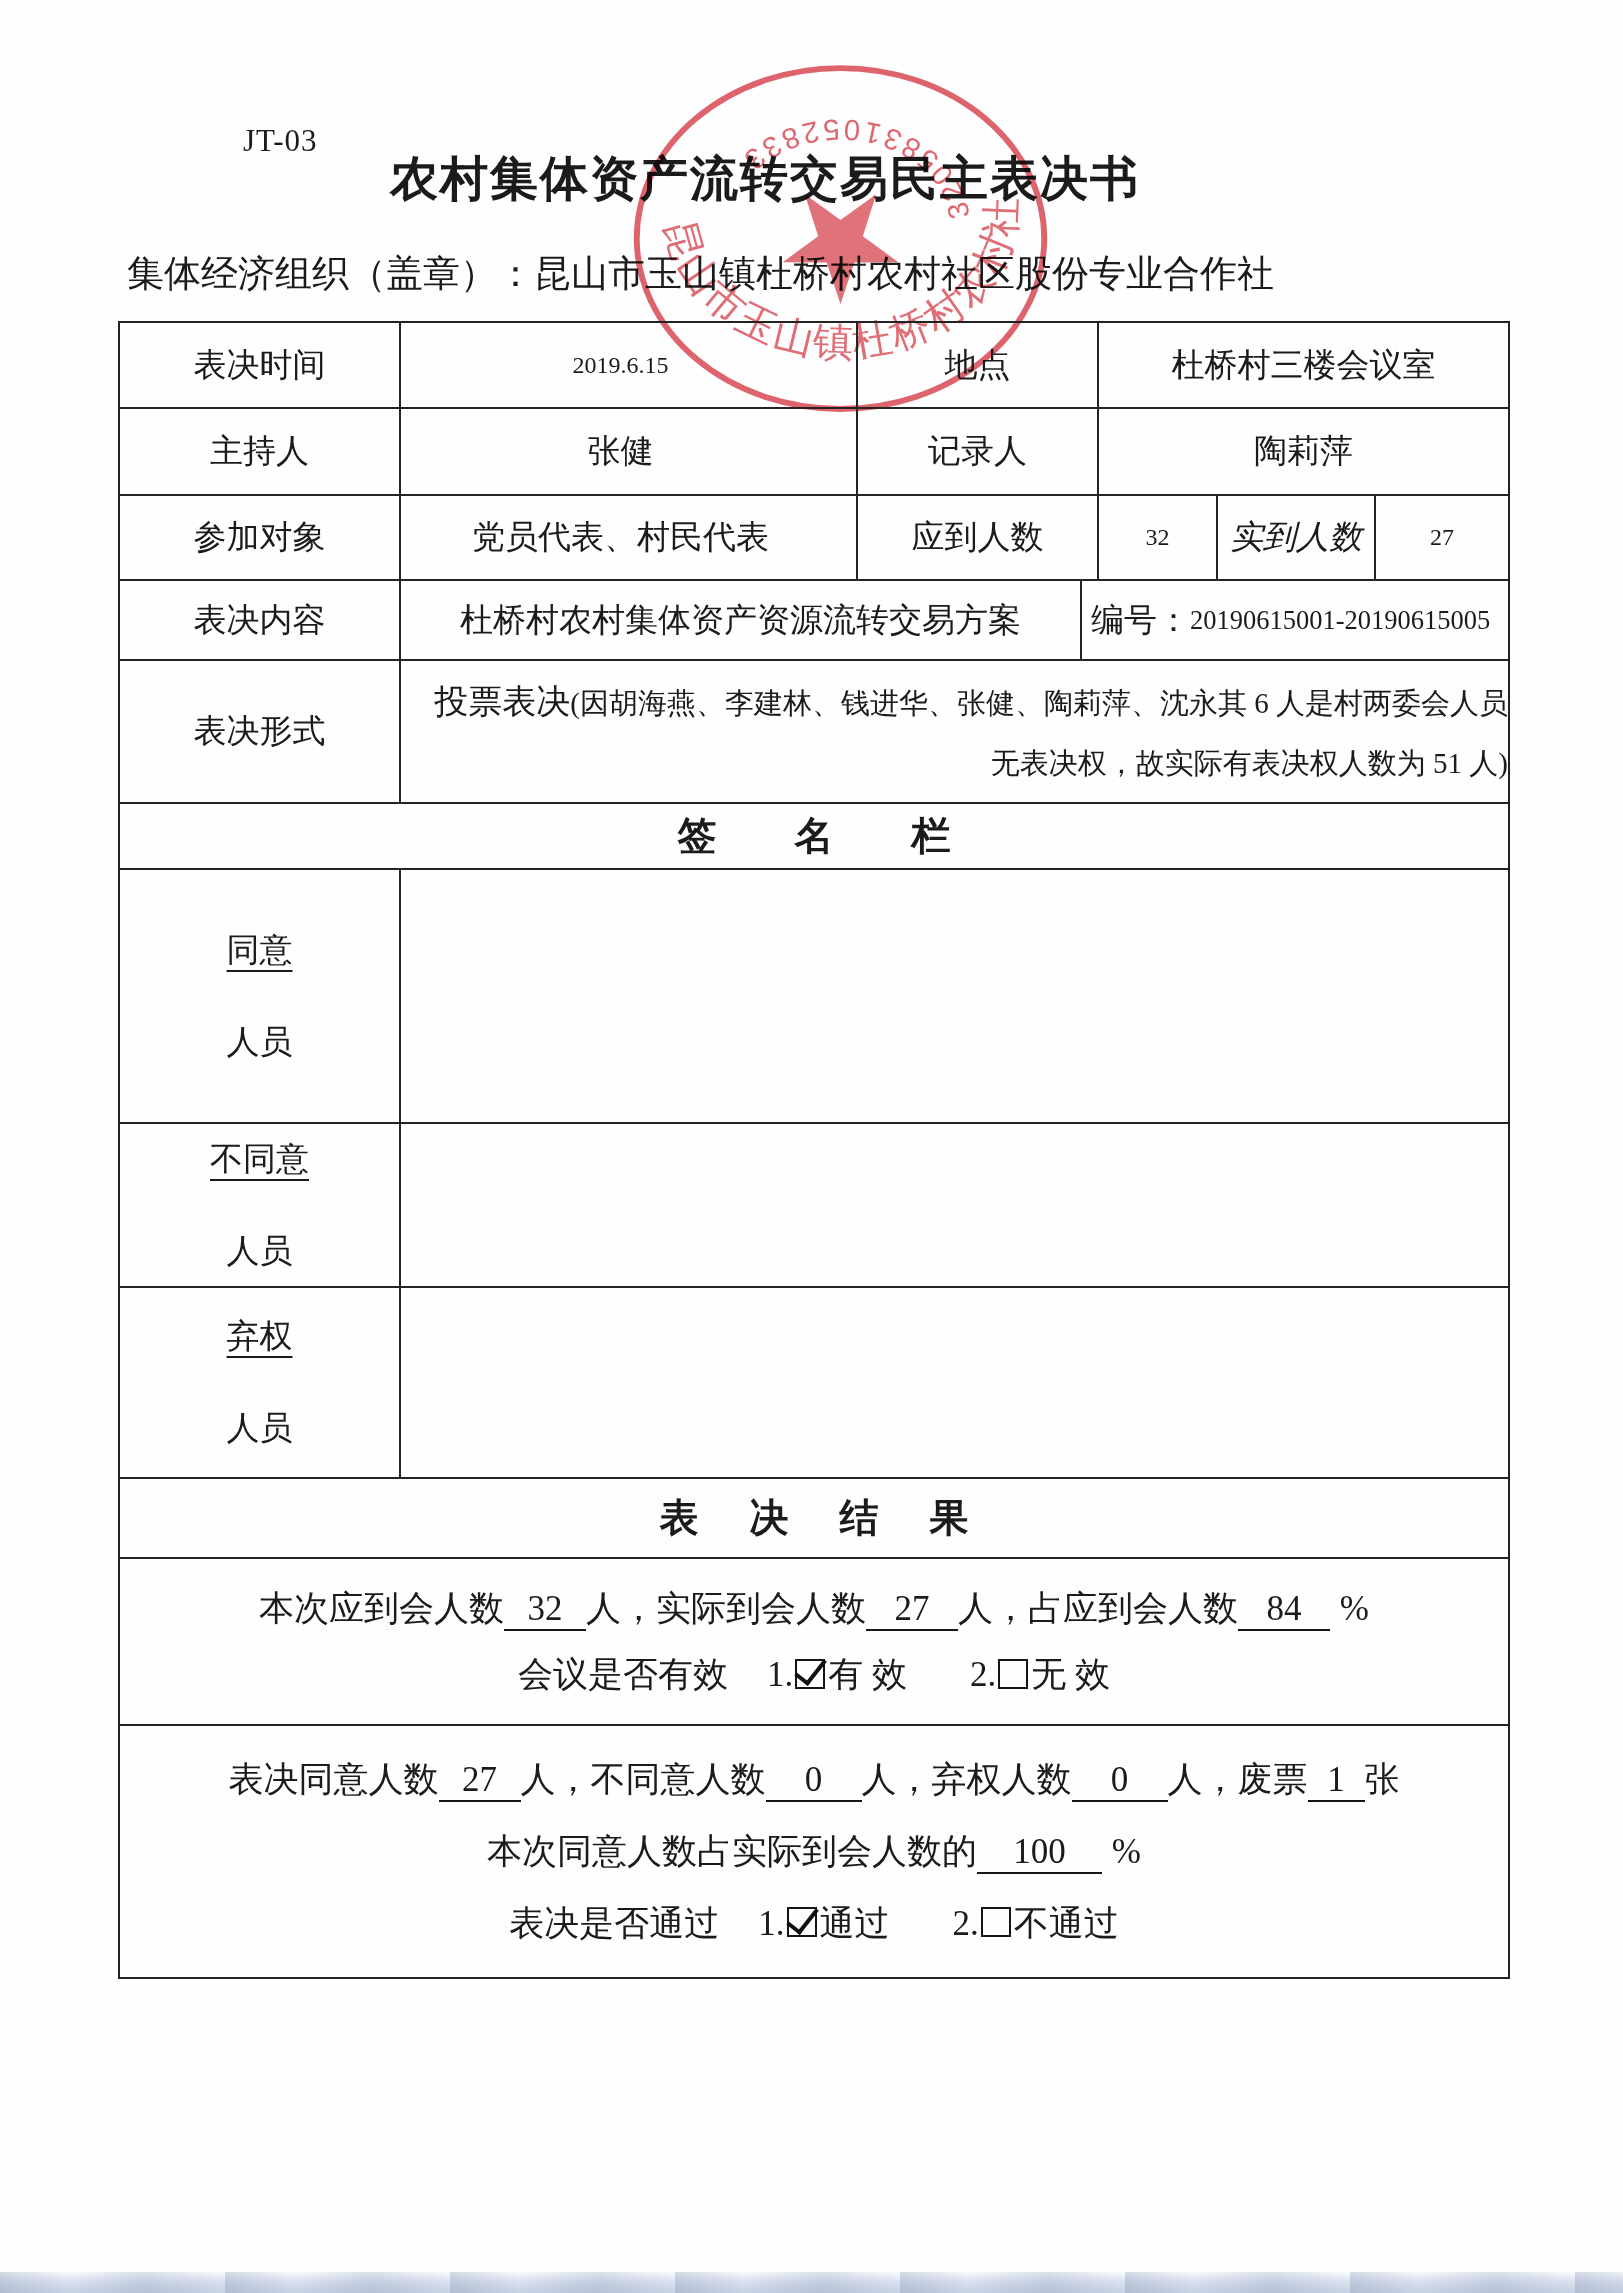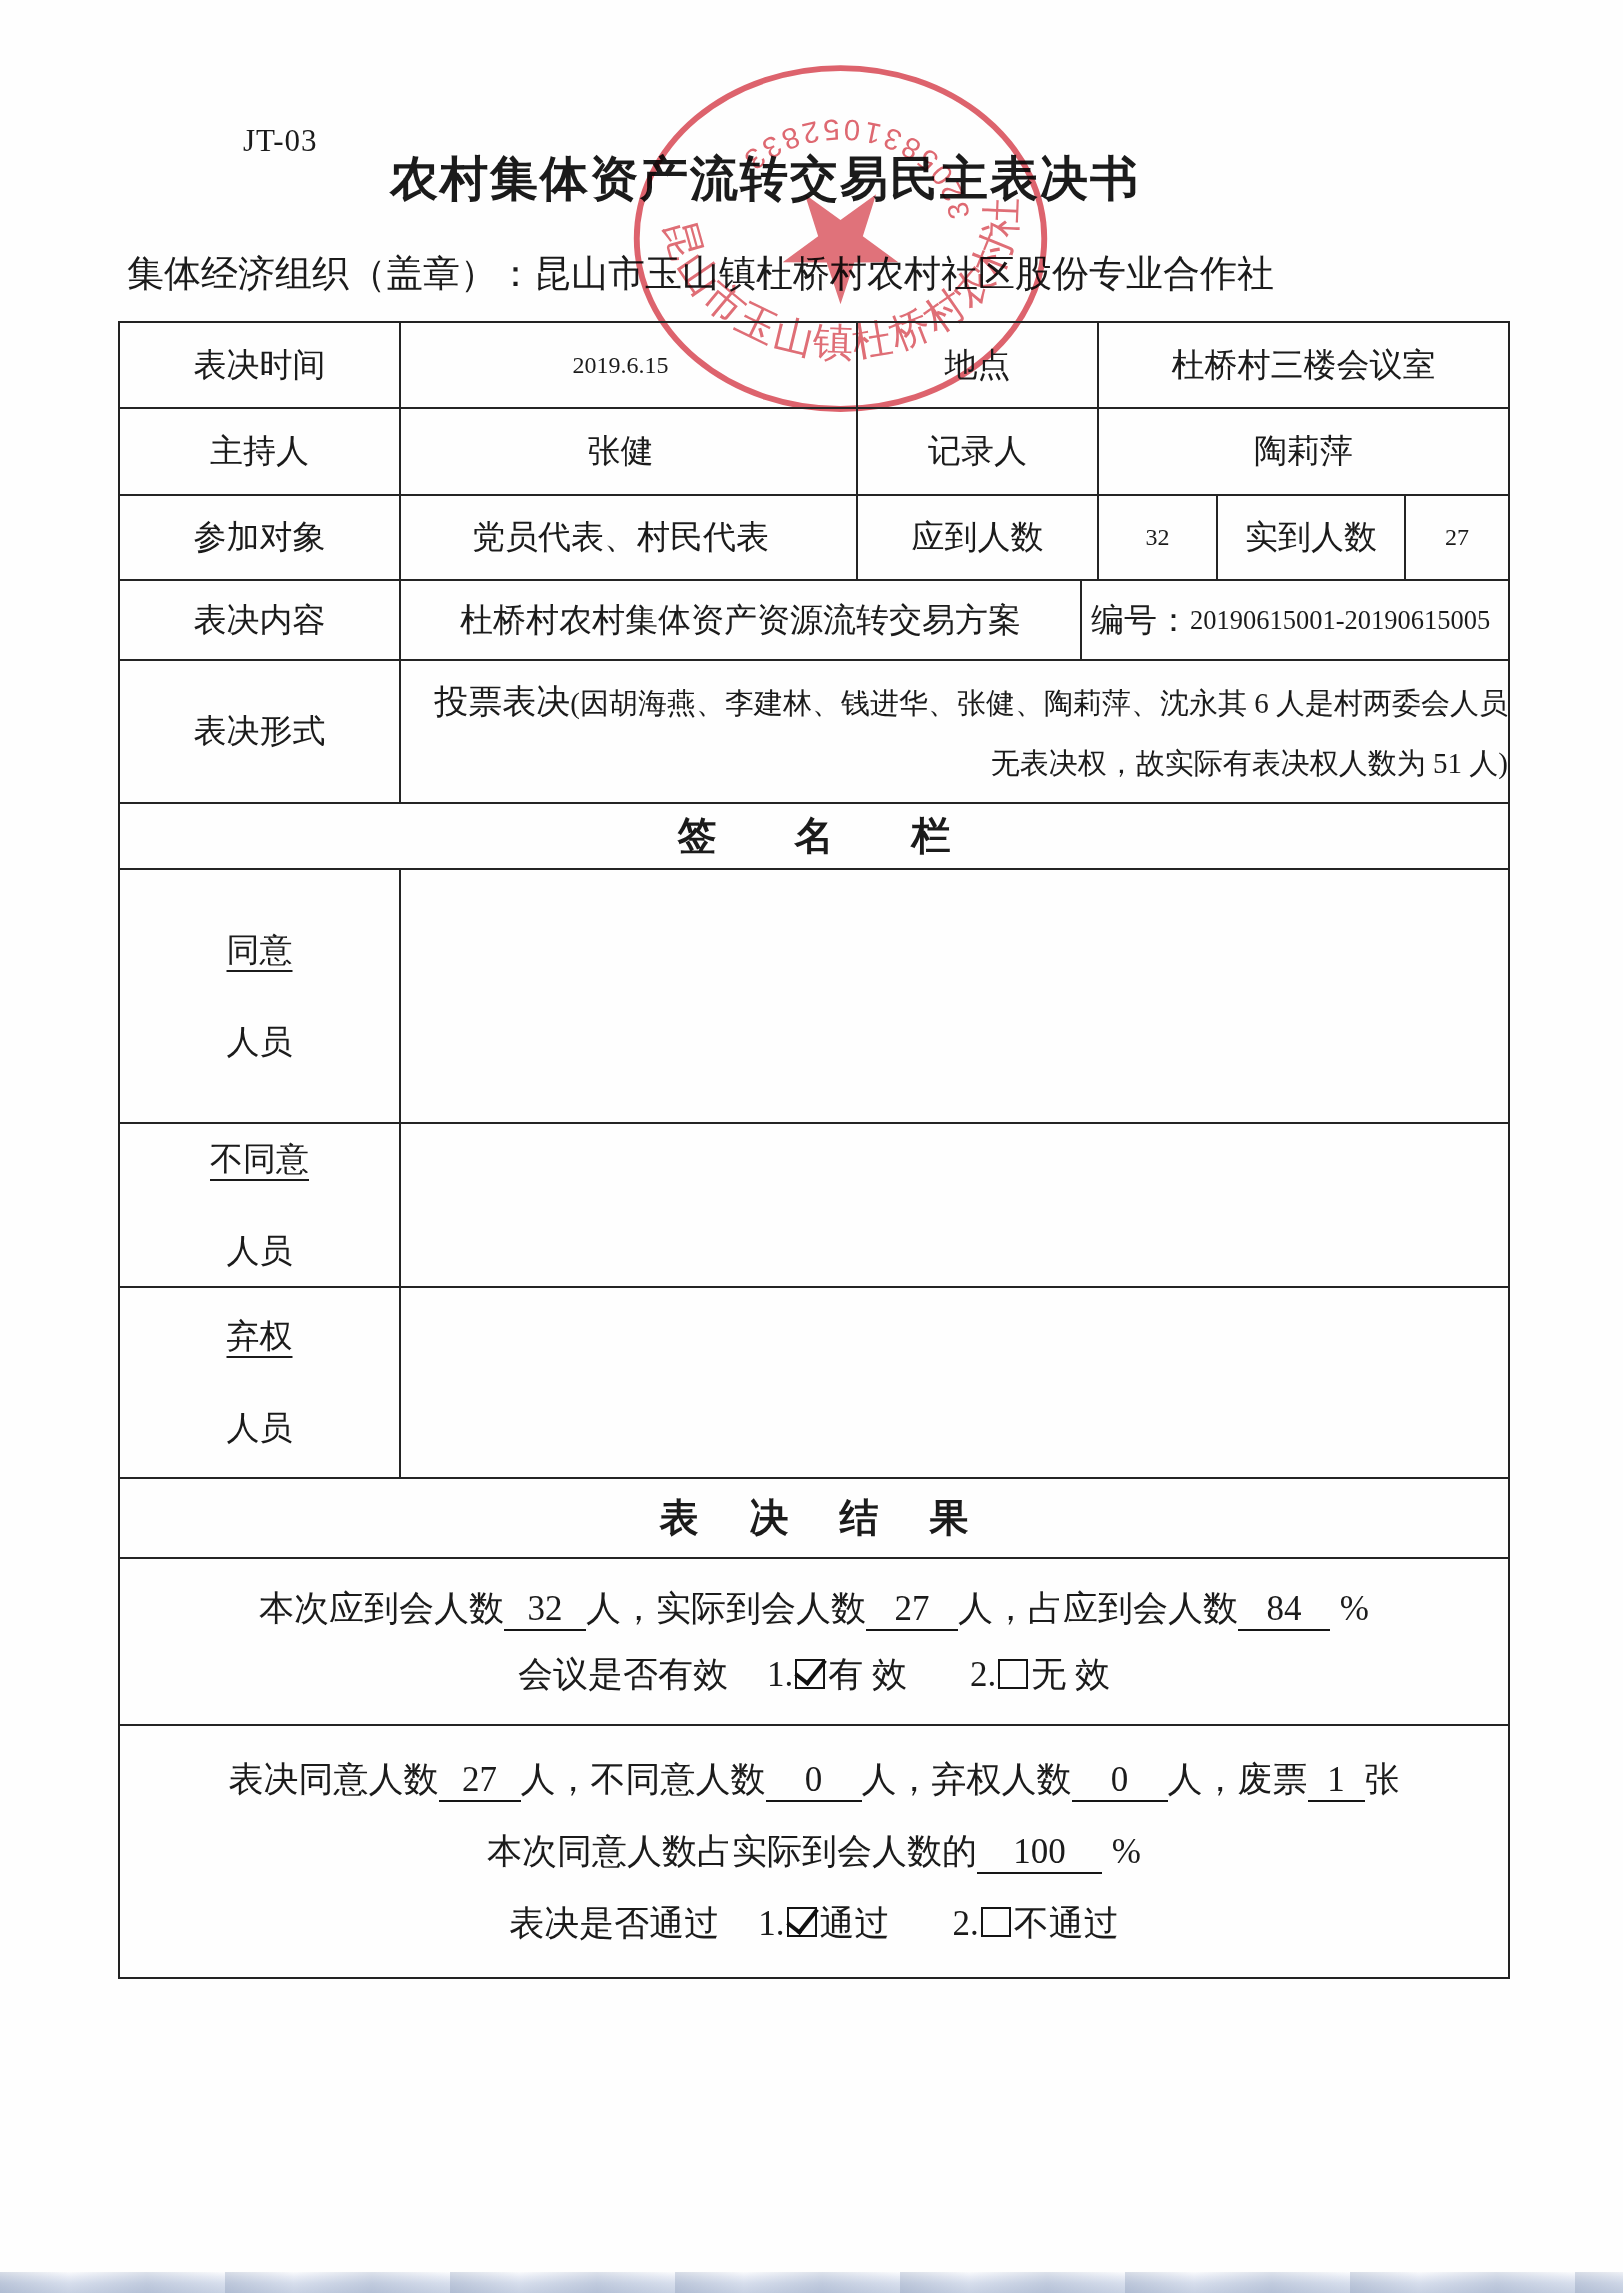--- a/index.html
+++ b/index.html
@@ -21,21 +21,21 @@
 
   
   .vtable { position:absolute; left:118px; top:321px; width:1392px; height:1658px;
             border:2.9px solid #222; display:flex; flex-direction:column; background:transparent; }
   .tr { display:flex; border-top:2px solid #242424; width:100%; }
   .tr:first-child { border-top:none; }
   .td { border-left:2px solid #242424; display:flex; align-items:center; justify-content:center;
         font-size:33px; overflow:hidden; }
   .td:first-child { border-left:none; }
   .w285{width:279px;} .w450{width:441px;} .w246{width:241px;margin-left:16px;} .w121{width:119px;}
-  .w198{width:188px;} .w695{width:681px;} .wrest{flex:1;}
+  .w198{width:158px;font-style:italic;} .w695{width:681px;} .wrest{flex:1;}
   .num { font-size:24px; }
 
   .code-cell { justify-content:flex-start; padding-left:9px; white-space:nowrap; }
   .code-label { font-size:33px; }
   .code-num { font-size:26.5px; letter-spacing:0px; }
 
   .form-cell { flex-direction:column; align-items:flex-end; justify-content:center;
                padding-left:23.5px; gap:19.6px; }
   .form-main { font-size:34px; }
   .form-note { font-size:29px; }

